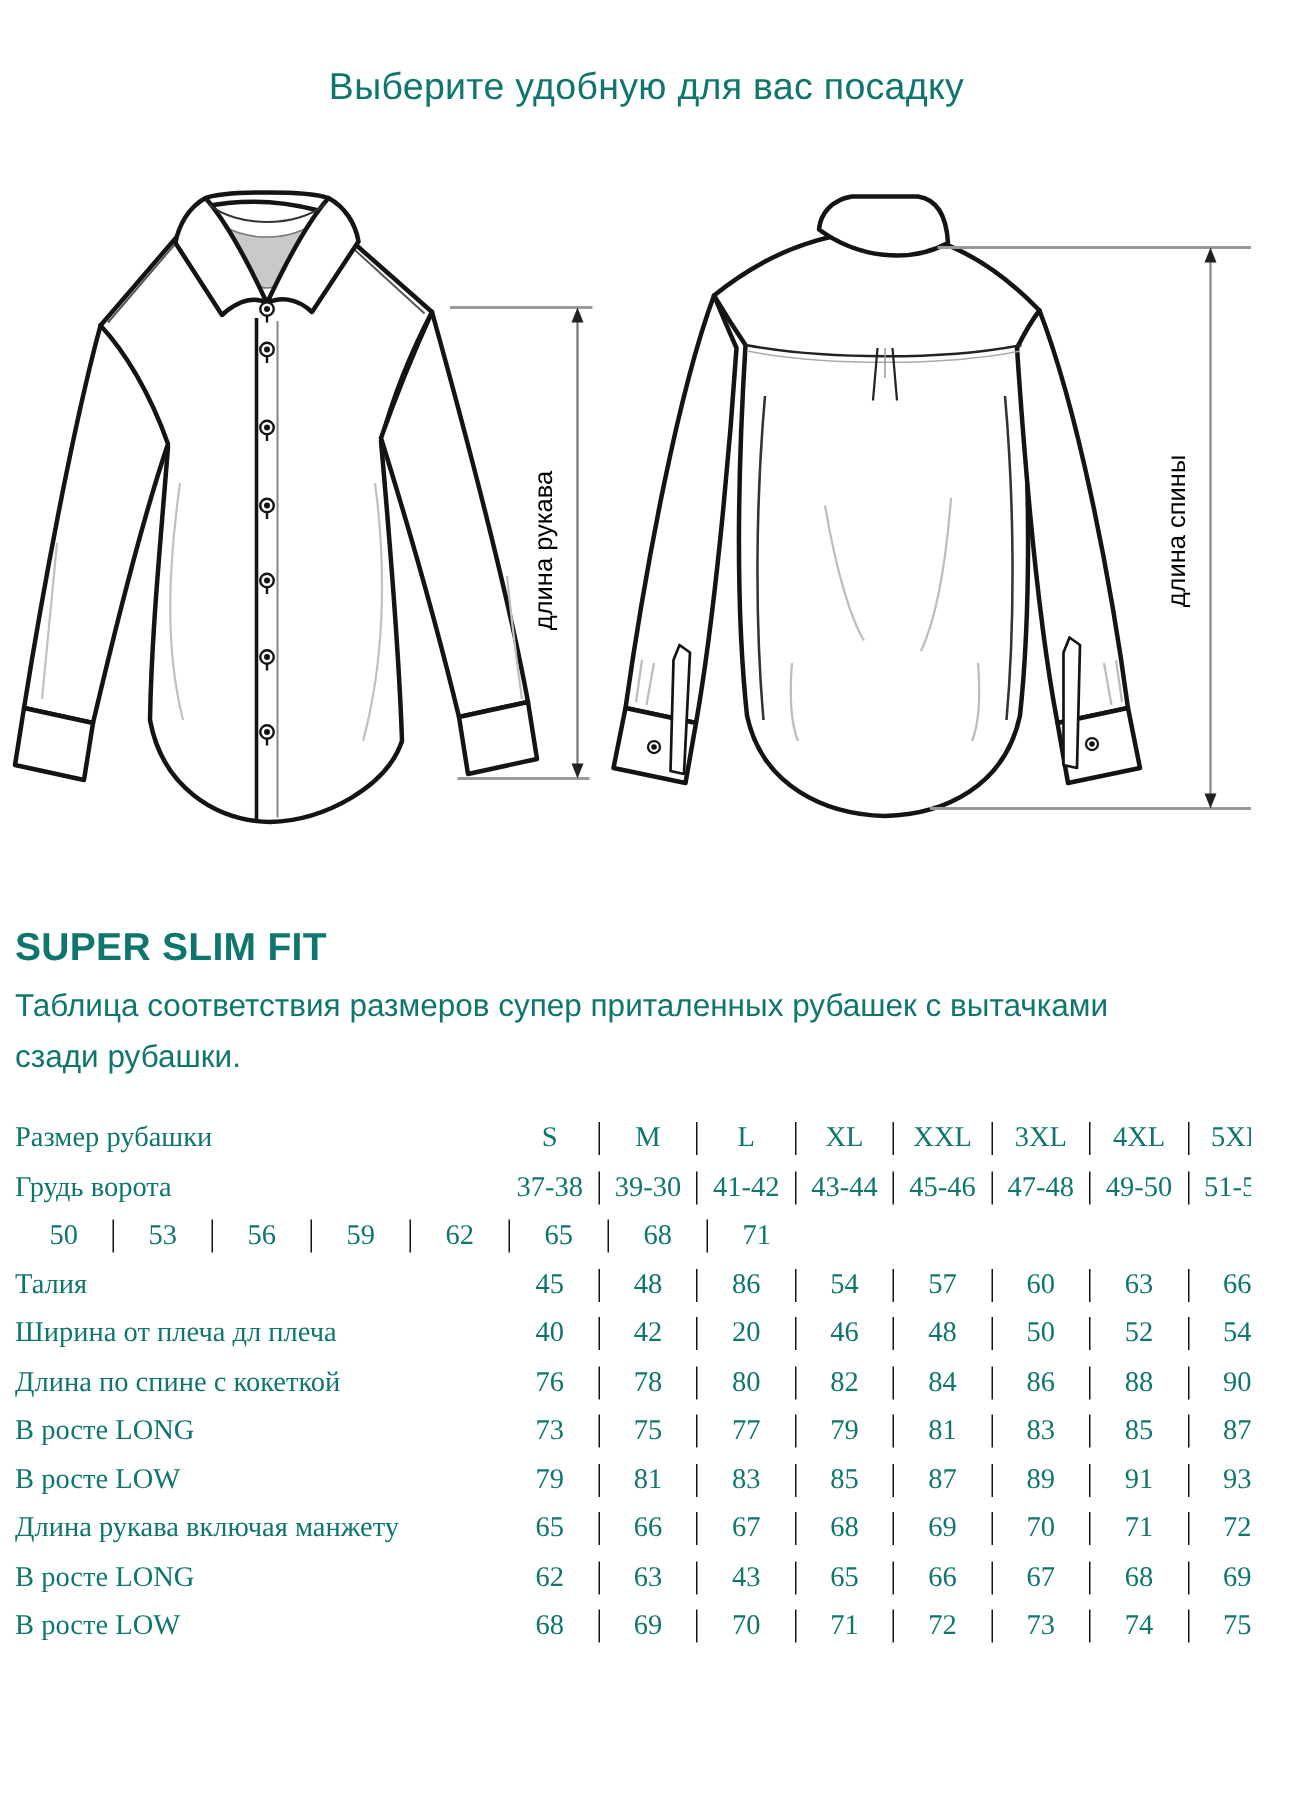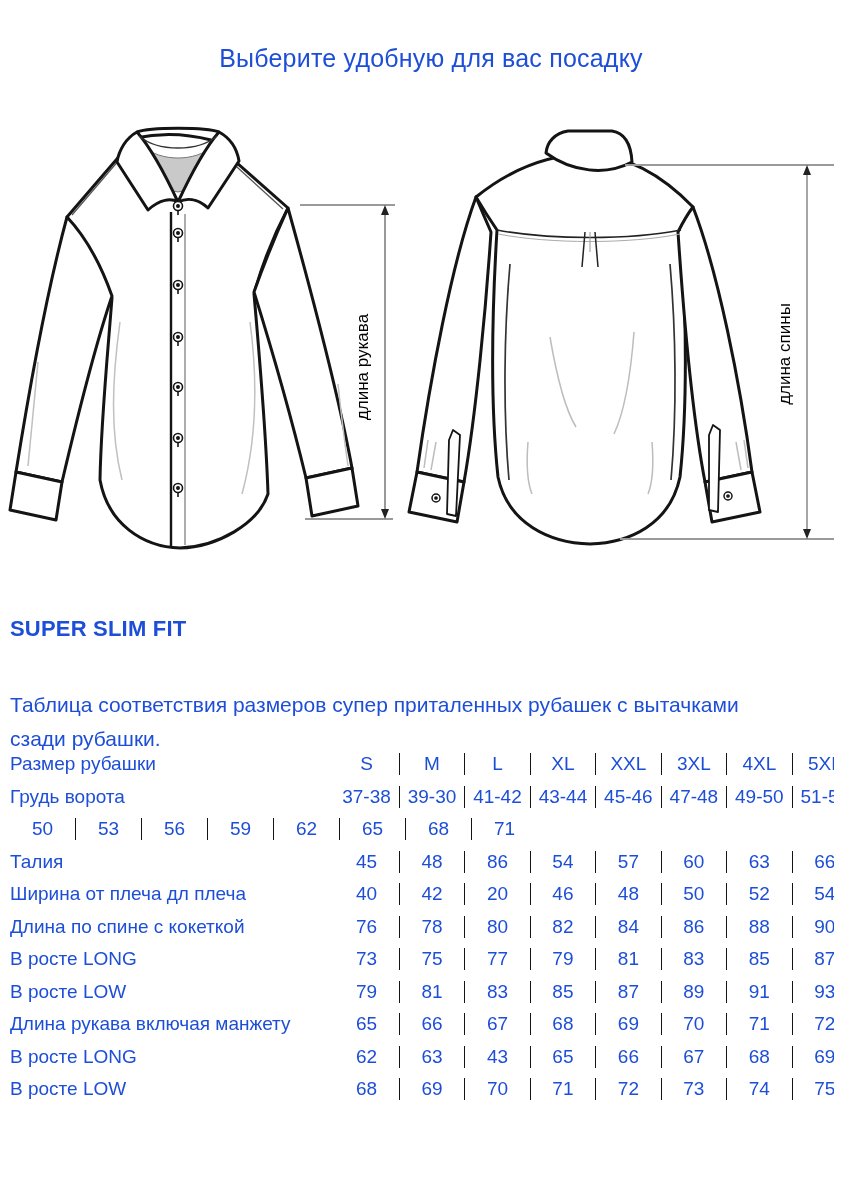--- a/index.html
+++ b/index.html
@@ -1,29 +1,29 @@
 <!DOCTYPE html>
 <html><head>
 <meta charset="utf-8">
 <style>
   html,body{margin:0;padding:0;background:#fff;}
   .page{position:relative;width:834px;height:1200px;background:#fff;overflow:hidden;
-        font-family:"Liberation Sans","DejaVu Sans",sans-serif;color:#1d4ed8;}
+        font-family:"Liberation Sans","DejaVu Sans",sans-serif;color:#0f766e;}
 
   .title{position:absolute;top:44px;left:0;width:862px;text-align:center;
          font-size:25px;font-weight:400;letter-spacing:.2px;}
 
   .svg-front{position:absolute;left:8px;top:122px;}
   .svg-back{position:absolute;left:400px;top:122px;}
 
-  .section-heading{position:absolute;left:10px;top:616px;font-size:22px;font-weight:700;letter-spacing:.2px;}
-  .desc{position:absolute;left:10px;top:654px;font-size:21px;line-height:34px;margin-top:34px;}
+  .section-heading{position:absolute;left:10px;top:616px;font-size:26px;font-weight:700;letter-spacing:.2px;}
+  .desc{position:absolute;left:10px;top:654px;font-size:21px;line-height:34px;}
 
   .size-table{position:absolute;left:10px;top:748px;width:847px;}
-  .row{display:flex;align-items:flex-end;height:27px;margin-bottom:5.5px;}
+  .row{display:flex;align-items:flex-start;height:27px;margin-bottom:5.5px;font-family:Liberation Serif, serif;}
   .rlabel{width:327px;display:flex;align-items:center;font-size:19px;}
   .cell{width:65px;display:flex;align-items:center;justify-content:center;font-size:19px;}
   .cell + .cell{border-left:1.5px solid #141414;}
 
   svg text{font-family:"Liberation Sans","DejaVu Sans",sans-serif;}
 </style>
 </head>
 <body>
 
 <div class="page">

